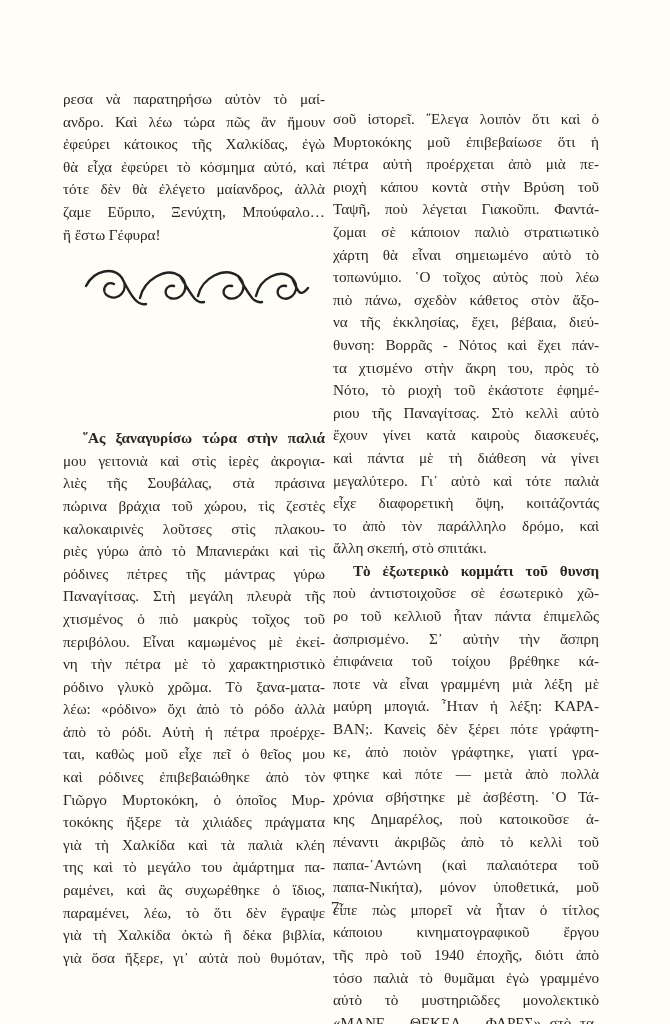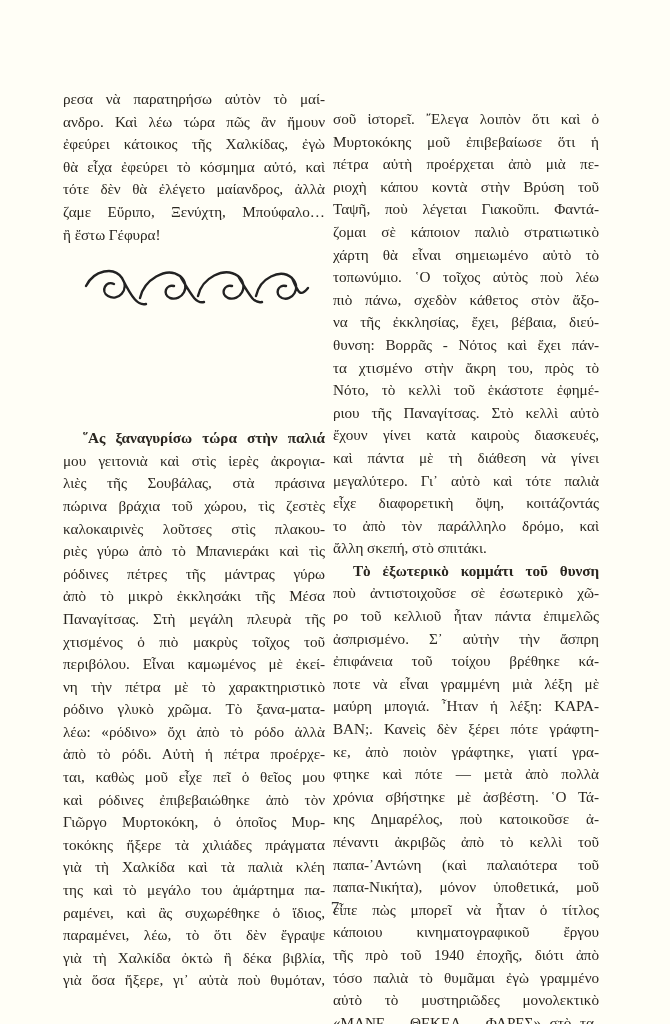--- a/index.html
+++ b/index.html
@@ -61,21 +61,20 @@
     </div>
   <div style="height:181px"></div>
   <div id="lp2">
       <span class="line indent">῞Ας ξαναγυρίσω τώρα στὴν παλιά</span>
       <span class="line">μου γειτονιὰ καὶ στὶς ἱερὲς ἀκρογια-</span>
       <span class="line">λιὲς τῆς Σουβάλας, στὰ πράσινα</span>
       <span class="line">πώρινα βράχια τοῦ χώρου, τὶς ζεστὲς</span>
       <span class="line">καλοκαιρινὲς λοῦτσες στὶς πλακου-</span>
       <span class="line">ριὲς γύρω ἀπὸ τὸ Μπανιεράκι καὶ τὶς</span>
       <span class="line">ρόδινες πέτρες τῆς μάντρας γύρω</span>
-      <span class="line">ἀπὸ τὸ μικρὸ ἐκκλησάκι τῆς Μέσα</span>
       <span class="line">Παναγίτσας. Στὴ μεγάλη πλευρὰ τῆς</span>
       <span class="line">χτισμένος ὁ πιὸ μακρὺς τοῖχος τοῦ</span>
       <span class="line">περιβόλου. Εἶναι καμωμένος μὲ ἐκεί-</span>
       <span class="line">νη τὴν πέτρα μὲ τὸ χαρακτηριστικὸ</span>
       <span class="line">ρόδινο γλυκὸ χρῶμα. Τὸ ξανα-ματα-</span>
       <span class="line">λέω: «ρόδινο» ὄχι ἀπὸ τὸ ρόδο ἀλλὰ</span>
       <span class="line">ἀπὸ τὸ ρόδι. Αὐτὴ ἡ πέτρα προέρχε-</span>
       <span class="line">ται, καθὼς μοῦ εἶχε πεῖ ὁ θεῖος μου</span>
       <span class="line">καὶ ρόδινες ἐπιβεβαιώθηκε ἀπὸ τὸν</span>
       <span class="line">Γιῶργο Μυρτοκόκη, ὁ ὁποῖος Μυρ-</span>
@@ -103,21 +102,21 @@
       <span class="line">πέτρα αὐτὴ προέρχεται ἀπὸ μιὰ πε-</span>
       <span class="line">ριοχὴ κάπου κοντὰ στὴν Βρύση τοῦ</span>
       <span class="line">Ταψῆ, ποὺ λέγεται Γιακοῦπι. Φαντά-</span>
       <span class="line">ζομαι σὲ κάποιον παλιὸ στρατιωτικὸ</span>
       <span class="line">χάρτη θὰ εἶναι σημειωμένο αὐτὸ τὸ</span>
       <span class="line">τοπωνύμιο. ῾Ο τοῖχος αὐτὸς ποὺ λέω</span>
       <span class="line">πιὸ πάνω, σχεδὸν κάθετος στὸν ἄξο-</span>
       <span class="line">να τῆς ἐκκλησίας, ἔχει, βέβαια, διεύ-</span>
       <span class="line">θυνση: Βορρᾶς - Νότος καὶ ἔχει πάν-</span>
       <span class="line">τα χτισμένο στὴν ἄκρη του, πρὸς τὸ</span>
-      <span class="line">Νότο, τὸ κελλὶ τοῦ ἑκάστοτε ἐφημέ-</span>
+      <span class="line">Νότο, τὸ ριοχὴ τοῦ ἑκάστοτε ἐφημέ-</span>
       <span class="line">ριου τῆς Παναγίτσας. Στὸ κελλὶ αὐτὸ</span>
       <span class="line">ἔχουν γίνει κατὰ καιροὺς διασκευές,</span>
       <span class="line">καὶ πάντα μὲ τὴ διάθεση νὰ γίνει</span>
       <span class="line">μεγαλύτερο. Γι᾿ αὐτὸ καὶ τότε παλιὰ</span>
       <span class="line">εἶχε διαφορετικὴ ὄψη, κοιτάζοντάς</span>
       <span class="line">το ἀπὸ τὸν παράλληλο δρόμο, καὶ</span>
       <span class="line last">ἄλλη σκεπή, στὸ σπιτάκι.</span>
     </div>
   <div id="rp2">
       <span class="line indent">Τὸ ἐξωτερικὸ κομμάτι τοῦ θυνση</span>

